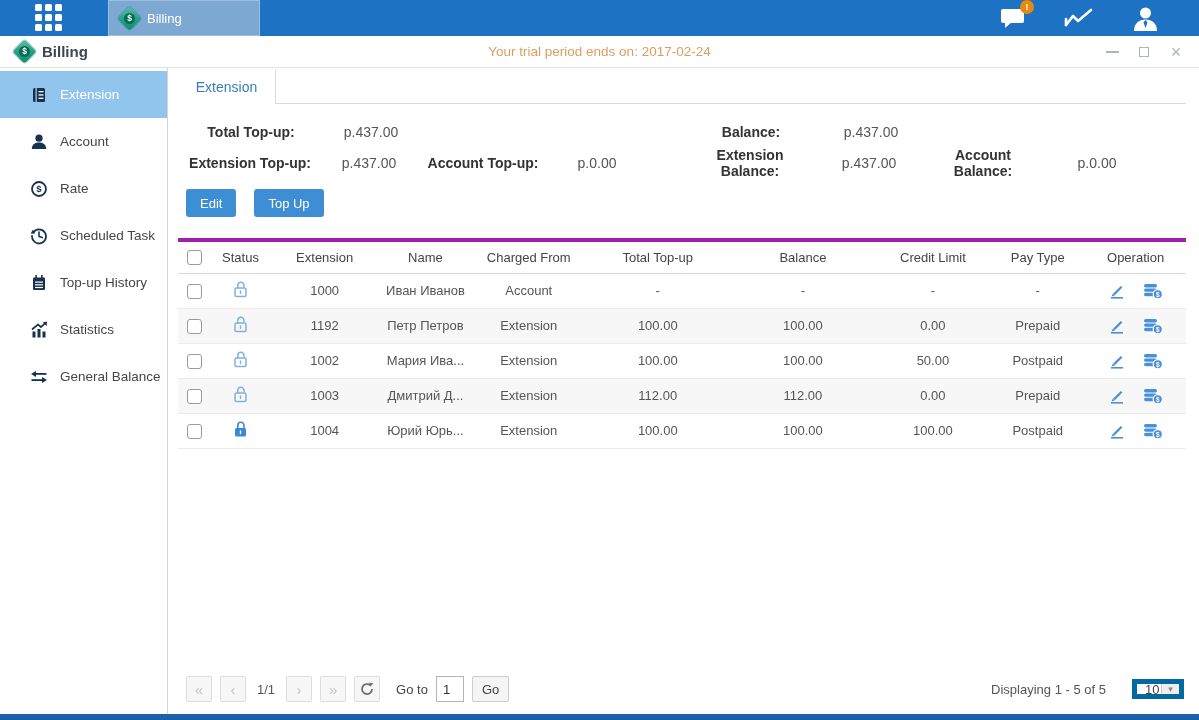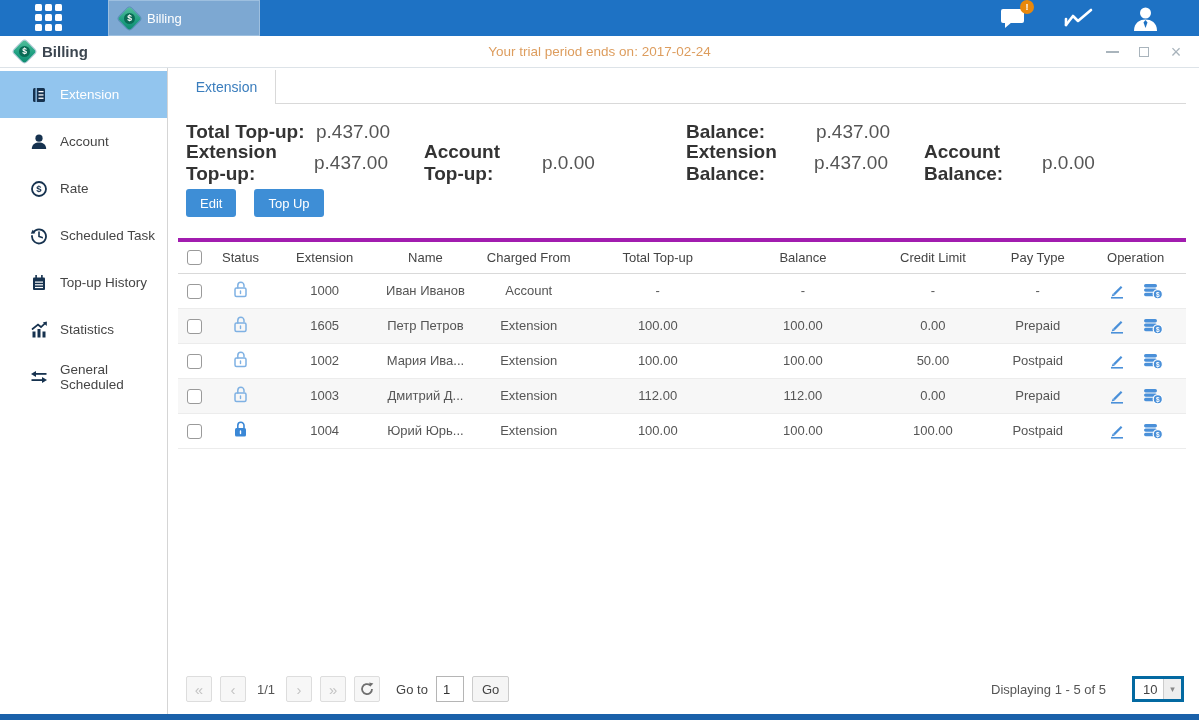--- a/index.html
+++ b/index.html
@@ -42,21 +42,21 @@
 
   .content { flex:1; display:flex; flex-direction:column; padding:2px 13px 0 10px; min-width:0; }
 
   
   .tabstrip { display:flex; height:34px; flex:none; }
   .tab { width:98px; border-right:1px solid #d9d9d9; display:flex; align-items:center; justify-content:center; font-size:14px; color:#3a7dbd; cursor:pointer; background:#fff; }
   .tabstrip-rest { flex:1; border-bottom:1px solid #d9d9d9; }
 
   
   .summary { display:grid; grid-template-columns:1fr 1fr; margin-top:12px; padding-left:8px; flex:none; }
-  .sum-row { display:flex; align-items:center; height:31px; font-size:19px; }
+  .sum-row { display:flex; align-items:center; height:31px; font-size:14px;text-align:center; }
   .sum-label { font-weight:bold; color:#333; width:130px; flex:none; }
   .sum-label.wide { width:128px; }
   .sum-value { color:#555; width:110px; flex:none; }
   .sum-pair2 { display:flex; align-items:center; }
   .sum-pair2 .sum-label { width:118px; }
 
   
   .actions { display:flex; gap:18px; margin:11px 0 0 8px; flex:none; }
   .btn-primary { background:#3e8ed6; color:#fff; border:none; font-size:13px; font-family:inherit; padding:0 14px; height:28px; border-radius:3px; cursor:pointer; }
 
@@ -76,21 +76,21 @@
   
   .footer { margin-top:auto; flex:none; display:flex; align-items:center; padding:0 2px 12px 8px; }
   .pager { display:flex; align-items:center; gap:8px; }
   .pg-btn { width:26px; height:26px; background:#f7f7f7; border:1px solid #ddd; border-radius:2px; display:flex; align-items:center; justify-content:center; color:#c3c3c3; font-size:15px; cursor:pointer; }
   .pg-label { font-size:13px; color:#555; padding:0 3px; }
   .goto-label { font-size:13px; color:#444; margin-left:8px; }
   .goto-input { width:28px; height:26px; border:1px solid #b5b5b5; font-size:13px; font-family:inherit; padding-left:6px; color:#333; }
   .go-btn { height:26px; padding:0 9px; background:#f5f5f5; border:1px solid #ccc; border-radius:2px; font-size:13px; font-family:inherit; color:#444; cursor:pointer; }
   .footer-right { margin-left:auto; display:flex; align-items:center; gap:26px; }
   .displaying { font-size:13px; color:#555; }
-  .page-size { width:52px; height:26px; border:3px solid #0369a1; display:flex; align-items:center; cursor:pointer; background:#fff; }
+  .page-size { width:52px; height:20px; border:5px solid #0369a1; display:flex; align-items:center; cursor:pointer; background:#fff; }
   .page-size .val { flex:1; font-size:13px; color:#444; padding-left:8px; }
   .page-size .caret { width:18px; height:100%; background:#eee; border-left:1px solid #ccc; display:flex; align-items:center; justify-content:center; color:#888; font-size:9px; }
 
   .bottomstrip { height:6px; background:#1a61aa; flex:none; }
 </style>
 </head>
 <body>
 
 <div class="screen">
 
@@ -215,21 +215,21 @@
         </svg>
         <span>Statistics</span>
       </div>
       <div class="side-item">
         <svg width="18" height="18" viewBox="0 0 18 18">
           <rect x="4.5" y="5" width="12" height="1.8" fill="#16324f"></rect>
           <polygon points="1,5.9 6,2.9 6,8.9" fill="#16324f"></polygon>
           <rect x="1.5" y="11.2" width="12" height="1.8" fill="#16324f"></rect>
           <polygon points="17,12.1 12,9.1 12,15.1" fill="#16324f"></polygon>
         </svg>
-        <span>General Scheduled</span>
+        <span>General Balance</span>
       </div>
     </aside>
 
     <main class="content">
 
       <div class="tabstrip">
         <div class="tab">Extension</div>
         <div class="tabstrip-rest"></div>
       </div>
 
@@ -338,21 +338,21 @@
 
           <tr class="stripe">
             <td><input type="checkbox" style=""></td>
             <td>
               <svg width="19" height="19" viewBox="0 0 19 19">
                 <rect x="4" y="8" width="11" height="8.5" rx="1.5" fill="none" stroke="#7fb1e3" stroke-width="1.5"></rect>
                 <path d="M6.8,8 V5.4 a3.1,3.1 0 0 1 6.2,0 V6.8" fill="none" stroke="#7fb1e3" stroke-width="1.5" stroke-linecap="round"></path>
                 <line x1="9.5" y1="11" x2="9.5" y2="13.5" stroke="#7fb1e3" stroke-width="1.4" stroke-linecap="round"></line>
               </svg>
             </td>
-            <td>1605</td>
+            <td>1192</td>
             <td>Петр Петров</td>
             <td>Extension</td>
             <td>100.00</td>
             <td>100.00</td>
             <td>0.00</td>
             <td>Prepaid</td>
             <td>
                 <span class="op-cell">
               <span class="op-icon">
                 <svg width="18" height="18" viewBox="0 0 18 18">

